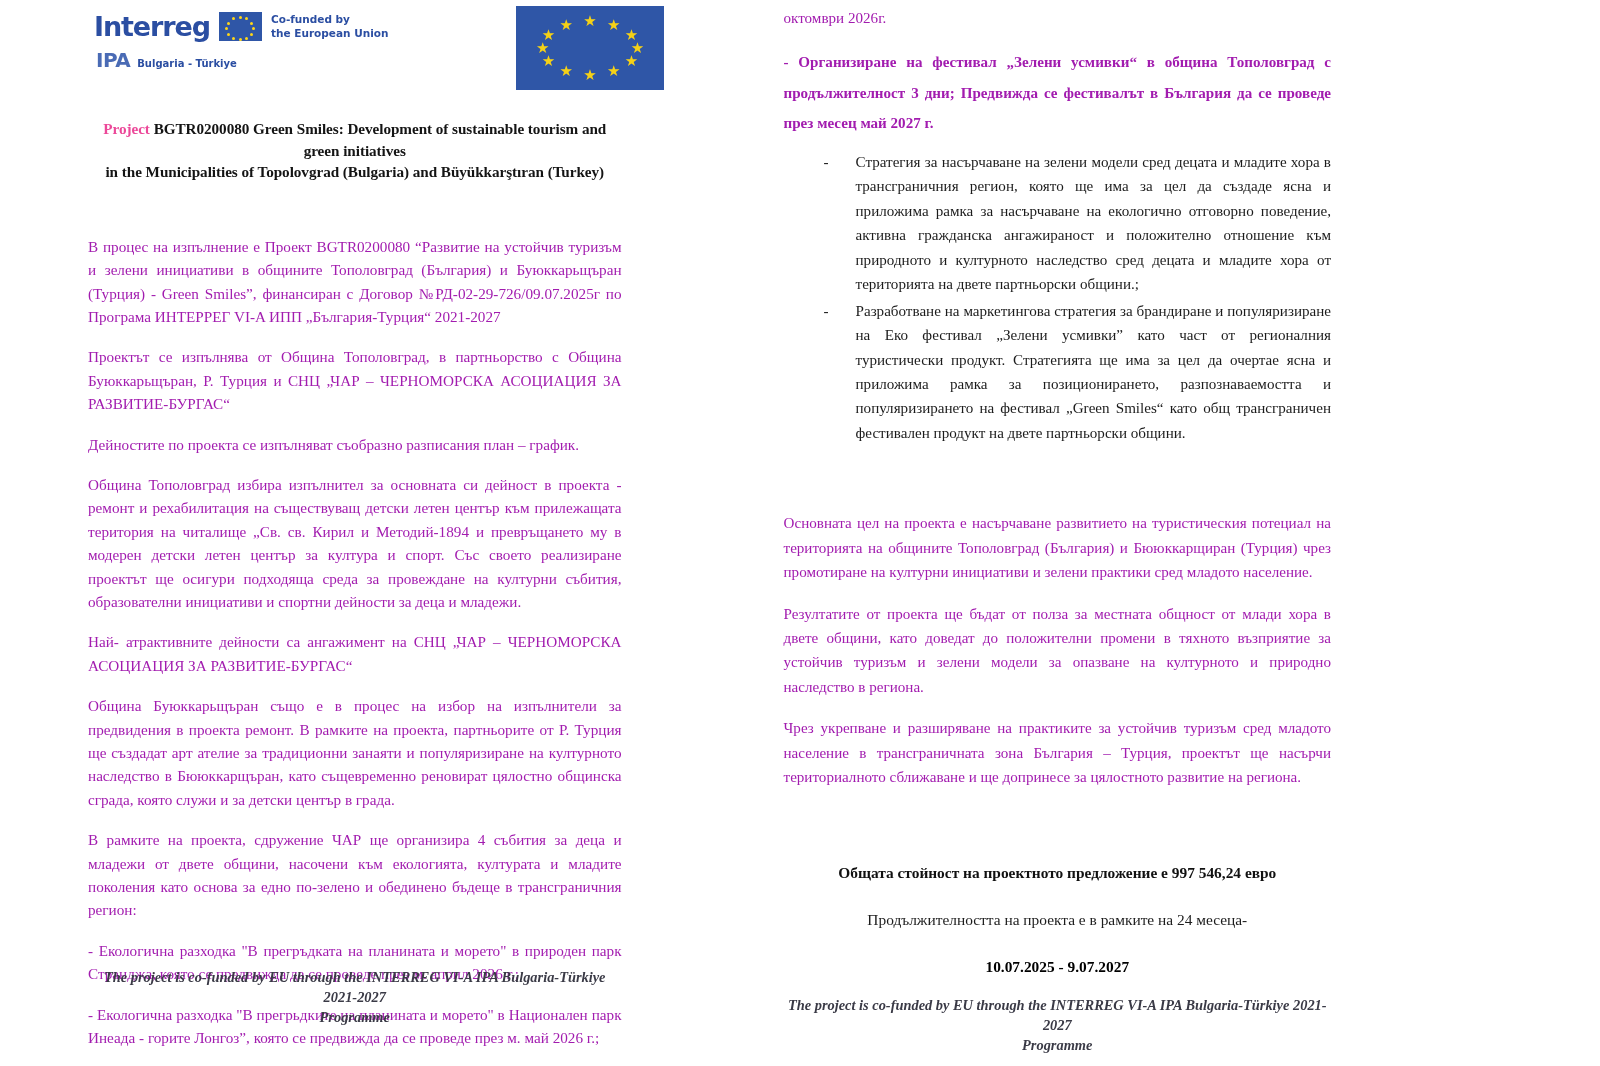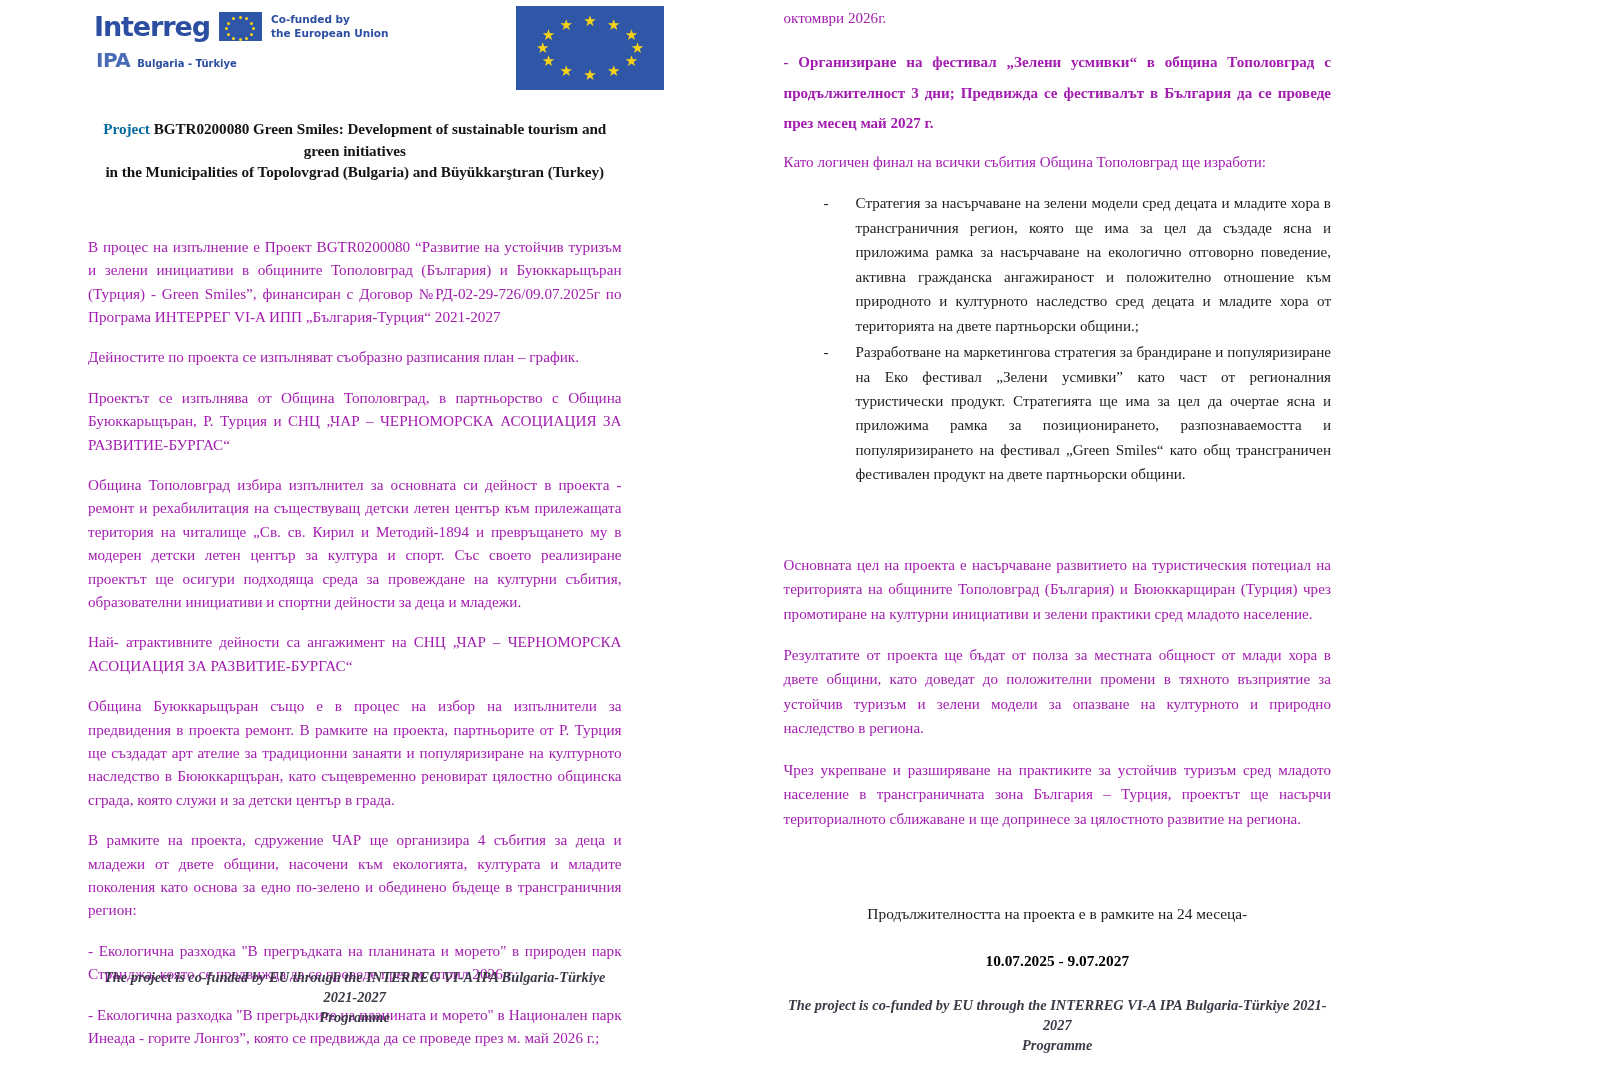--- a/index.html
+++ b/index.html
@@ -123,21 +123,21 @@
     margin-top: 14px;
     text-align: center;
     font-weight: bold;
     font-size: 15.2px;
     line-height: 1.42;
     letter-spacing: -0.05px;
     color: #141414;
     padding: 0 2px;
   }
   .doc-title .lead {
-    color: #0369a1;
+    color: #ec4899;
   }
 
   
   .body-left {
     margin-top: 52px;
   }
   p.par {
     margin: 0 0 17px 0;
     font-size: 15.2px;
     line-height: 1.54;
@@ -288,22 +288,22 @@
     </div>
 
     <div class="doc-title">
       <span class="lead">Project</span>
       <span>BGTR0200080 Green Smiles: Development of sustainable tourism and green initiatives</span>
       <div>in the Municipalities of Topolovgrad (Bulgaria) and Büyükkarştıran (Turkey)</div>
     </div>
 
     <div class="body-left">
       <p class="par">В процес на изпълнение е Проект BGTR0200080 “Развитие на устойчив туризъм и зелени инициативи в общините Тополовград (България) и Буюккарьщъран (Турция) - Green Smiles”, финансиран с Договор №РД-02-29-726/09.07.2025г по Програма ИНТЕРРЕГ VI-A ИПП „България-Турция“ 2021-2027</p>
+      <p class="par">Проектът се изпълнява от Община Тополовград, в партньорство с Община Буюккарьщъран, Р. Турция и СНЦ „ЧАР – ЧЕРНОМОРСКА АСОЦИАЦИЯ ЗА РАЗВИТИЕ-БУРГАС“</p>
       <p class="par">Дейностите по проекта се изпълняват съобразно разписания план – график.</p>
-      <p class="par">Проектът се изпълнява от Община Тополовград, в партньорство с Община Буюккарьщъран, Р. Турция и СНЦ „ЧАР – ЧЕРНОМОРСКА АСОЦИАЦИЯ ЗА РАЗВИТИЕ-БУРГАС“</p>
       <p class="par">Община Тополовград избира изпълнител за основната си дейност в проекта - ремонт и рехабилитация на съществуващ детски летен център към прилежащата територия на читалище „Св. св. Кирил и Методий-1894 и превръщането му в модерен детски летен център за култура и спорт. Със своето реализиране проектът ще осигури подходяща среда за провеждане на културни събития, образователни инициативи и спортни дейности за деца и младежи.</p>
       <p class="par">Най- атрактивните дейности са ангажимент на СНЦ „ЧАР – ЧЕРНОМОРСКА АСОЦИАЦИЯ ЗА РАЗВИТИЕ-БУРГАС“</p>
       <p class="par">Община Буюккарьщъран също е в процес на избор на изпълнители за предвидения в проекта ремонт. В рамките на проекта,  партньорите от Р. Турция ще създадат арт ателие за традиционни занаяти и популяризиране на културното наследство в Бююккарщъран, като същевременно реновират цялостно общинска сграда, която служи и за детски център в града.</p>
       <p class="par">В рамките на проекта, сдружение ЧАР ще организира 4 събития за деца и младежи от двете общини,  насочени  към  екологията, културата и младите поколения като основа за едно по-зелено и обединено бъдеще в трансграничния регион:</p>
       <p class="par">- Екологична разходка "В прегръдката на планината и морето" в природен парк Странджа, която се предвижда да се проведе през м. април 2026 г.;</p>
       <p class="par">- Екологична разходка "В прегрьдките на планината и морето" в Национален парк Инеада - горите Лонгоз”, която се предвижда да се проведе през м. май 2026 г.;</p>
       <p class="par loose last">- Организиране на фестивал „Зелени усмивки“ в община Буюккарьщъран с продължителност 3 дни. Предвижда се фестивалът в Турция да се проведе през месец</p>
     </div>
 
     <div class="footer">
@@ -312,40 +312,40 @@
     </div>
   </div>
 
   <div class="col col-right">
 
     <div class="body-right">
       <p class="par">октомври 2026г.</p>
 
       <p class="par loose">- Организиране на фестивал „Зелени усмивки“ в община Тополовград с продължителност 3 дни; Предвижда се фестивалът в България да се проведе през месец май 2027 г.</p>
 
-      <p class="par">Като логичен финал на всички събития Община Тополовград ще изработи:</p>
 
       <ul class="dash-list">
         <li>
           <span class="dash">-</span>
           <span>Стратегия за насърчаване на зелени модели сред децата и младите хора в трансграничния регион, която ще има за цел да създаде ясна и приложима рамка за насърчаване на екологично отговорно поведение, активна гражданска ангажираност и положително отношение към природното и културното наследство сред децата и младите хора от територията на двете партньорски общини.;</span>
         </li>
         <li>
           <span class="dash">-</span>
           <span>Разработване на маркетингова стратегия за брандиране и популяризиране на Еко фестивал „Зелени усмивки” като част от регионалния туристически продукт. Стратегията ще има за цел да очертае ясна и приложима рамка за позиционирането, разпознаваемостта и популяризирането на фестивал „Green Smiles“ като общ трансграничен фестивален продукт на двете партньорски общини.</span>
         </li>
       </ul>
 
       <div class="spacer-lg"></div>
 
       <p class="par">Основната цел на проекта е насърчаване развитието на туристическия потециал на територията на общините Тополовград (България) и Бююккарщиран (Турция) чрез промотиране на културни инициативи и зелени практики сред младото население.</p>
       <p class="par">Резултатите от проекта ще бъдат от полза за местната общност от млади хора в двете общини, като доведат до положителни промени в тяхното възприятие за устойчив туризъм и зелени модели за опазване на културното и природно наследство в региона.</p>
       <p class="par">Чрез укрепване и разширяване на практиките за устойчив туризъм сред младото население в трансграничната зона България – Турция, проектът ще насърчи териториалното сближаване и ще допринесе за цялостното развитие на региона.</p>
 
       <div class="closing">
+        <div class="cost">Общата стойност на проектното предложение е 997 546,24 евро</div>
         <div class="duration">Продължителността на проекта е в рамките на 24 месеца-</div>
         <div class="dates">10.07.2025 - 9.07.2027</div>
       </div>
     </div>
 
     <div class="footer">
       <div>The project is co-funded by EU through the INTERREG VI-A IPA Bulgaria-Türkiye 2021-2027</div>
       <div>Programme</div>
     </div>
   </div>

